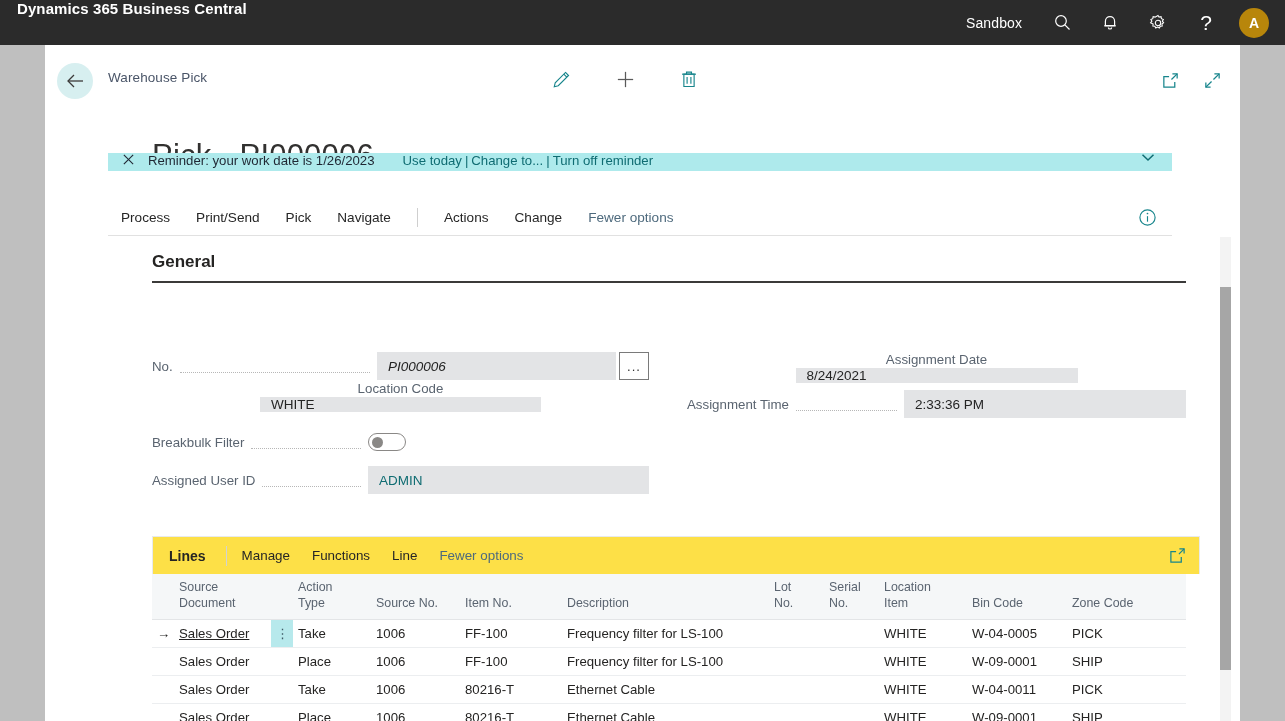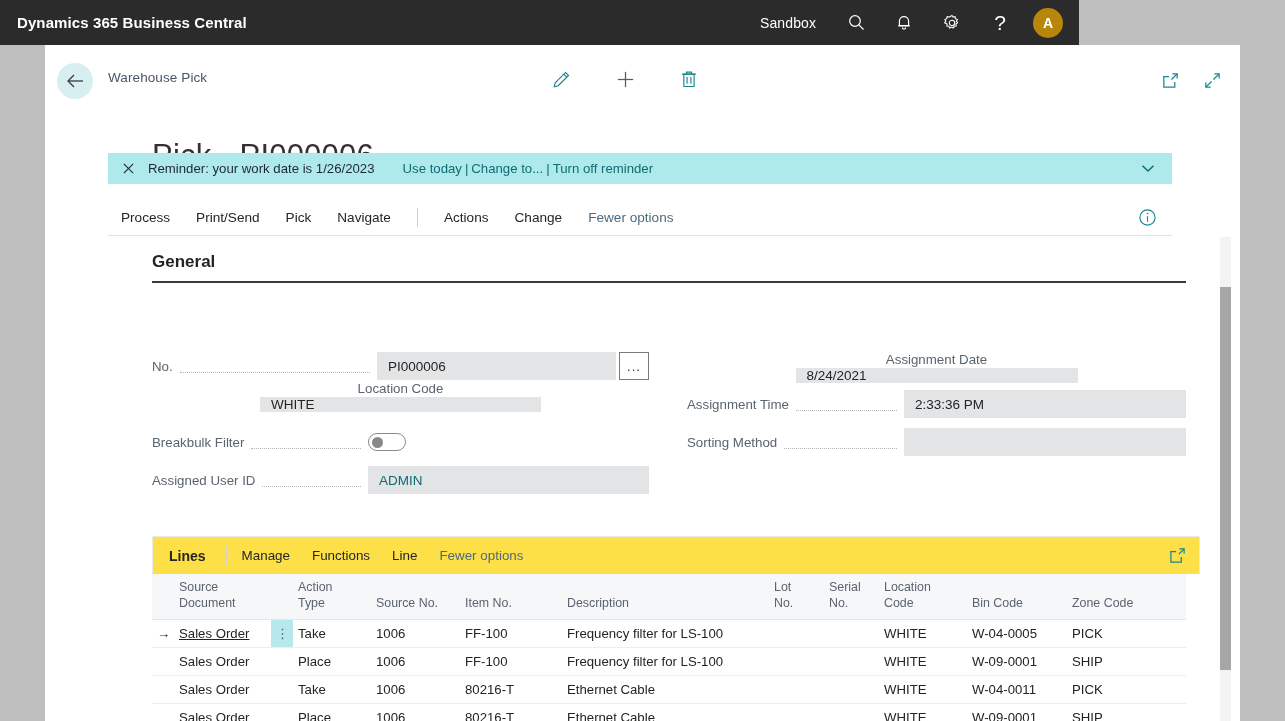--- a/index.html
+++ b/index.html
@@ -7,23 +7,23 @@
     width: 1285px; height: 721px;
     overflow: hidden;
     background: #bfbfbf;
     font-family: "Liberation Sans", sans-serif;
     -webkit-font-smoothing: antialiased;
   }
 
   
   .appbar {
     position: absolute; top: 0; left: 0;
-    width: 1079px; height: 45px;
+    width: 1285px; height: 45px;
     background: #2b2b2b;
-    display: flex; align-items: center;
+    display: flex; 
   }
   .appbar-title {
     color: #ffffff; font-size: 15px; font-weight: 600;
     margin-left: 17px; letter-spacing: .1px;
   }
   .appbar-right {
     margin-left: auto; display: flex; align-items: center;
     height: 45px; padding-right: 14px;
   }
   .sandbox-label {
@@ -84,23 +84,23 @@
 
   .title {
     position: absolute; top: 93px; left: 107px;
     font-size: 31px; font-weight: 300; color: #323130;
     letter-spacing: .2px;
   }
 
   
   .notif {
     position: absolute; top: 108px; left: 63px;
-    width: 1064px; height: 31px;
+    width: 1064px; height: 18px;
     background: #aeeaec;
-    display: flex; align-items: center;
+    display: flex; 
   }
   .notif-x { margin-left: 14px; margin-right: 13px; cursor: pointer; display: flex; }
   .notif-text { font-size: 13.2px; color: #1f2733; }
   .notif-links { margin-left: 28px; font-size: 13.2px; color: #0f6c72; }
   .notif-links a { color: #0f6c72; text-decoration: none; cursor: pointer; }
   .notif-sep { color: #0f6c72; margin: 0 3px; }
   .notif-chev { margin-left: auto; margin-right: 17px; cursor: pointer; display: flex; }
 
   
   .ribbon {
@@ -379,21 +379,21 @@
   </div>
 
   <div class="content">
 
     <div class="sec-title">General</div>
     <div class="sec-rule"></div>
 
     <div class="field" style="top:115px;left:107px;width:497px;">
       <span class="field-label">No.</span>
       <span class="dots"></span>
-      <span class="field-input" style="width:239px;">PI000006</span>
+      <span class="field-input" style="width:239px;font-style:italic;">PI000006</span>
       <span class="assist-btn">...</span>
     </div>
 
     <div class="field" style="top:144px;left:107px;width:497px;flex-direction:column;">
       <span class="field-label">Location Code</span>
       <span class="dots"></span>
       <span class="field-input" style="width:281px;">WHITE</span>
     </div>
 
     <div class="field" style="top:191px;left:107px;width:497px;">
@@ -417,25 +417,20 @@
       <span class="dots"></span>
       <span class="field-input" style="width:282px;">8/24/2021</span>
     </div>
 
     <div class="field" style="top:153px;left:642px;width:499px;">
       <span class="field-label">Assignment Time</span>
       <span class="dots"></span>
       <span class="field-input" style="width:282px;">2:33:36 PM</span>
     </div>
 
-    <div class="field" style="top:191px;left:642px;width:499px;">
-      <span class="field-label">Sorting Method</span>
-      <span class="dots"></span>
-      <span class="field-input" style="width:282px;"></span>
-    </div>
 
     <div class="lines-tabbar">
       <div class="lines-tab">Lines</div>
       <div class="lines-divider"></div>
       <div class="lines-act">Manage</div>
       <div class="lines-act">Functions</div>
       <div class="lines-act">Line</div>
       <div class="lines-act muted">Fewer options</div>
       <div class="lines-expand">
         <svg width="17" height="17" viewBox="0 0 18 18" fill="none" stroke="#17858c" stroke-width="1.3">
@@ -486,21 +481,21 @@
             <th>
               <span>Lot</span><br>
               <span>No.</span>
             </th>
             <th>
               <span>Serial</span><br>
               <span>No.</span>
             </th>
             <th>
               <span>Location</span><br>
-              <span>Code</span>
+              <span>Item</span>
             </th>
             <th>
               <span>Bin Code</span>
             </th>
             <th>
               <span>Zone Code</span>
             </th>
           </tr>
         </thead>
         <tbody>

